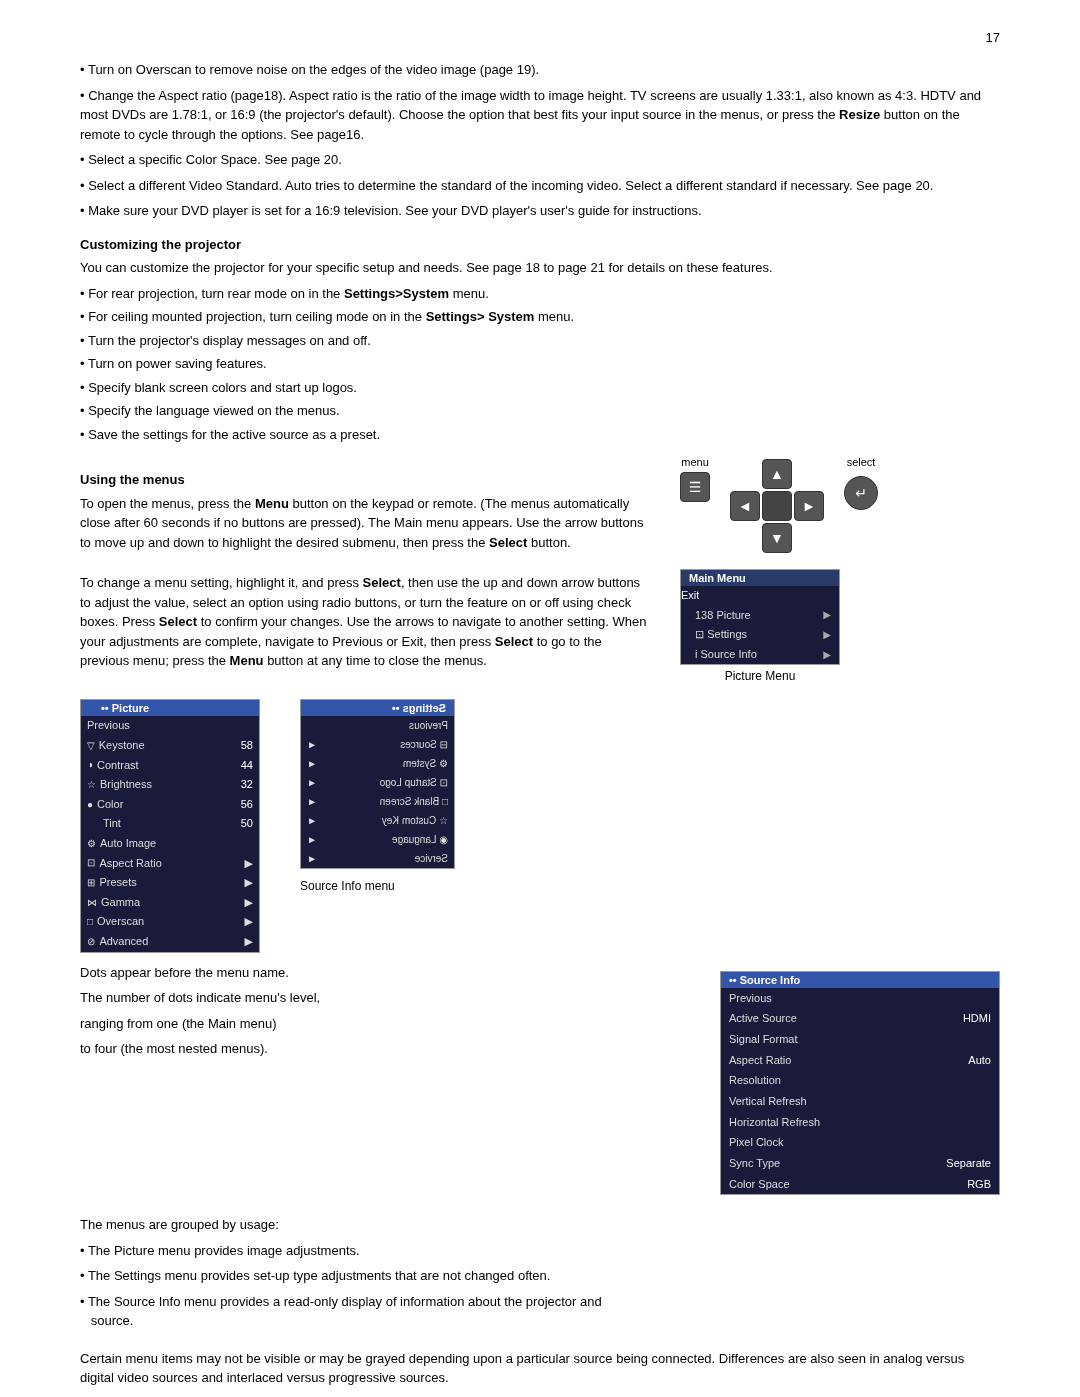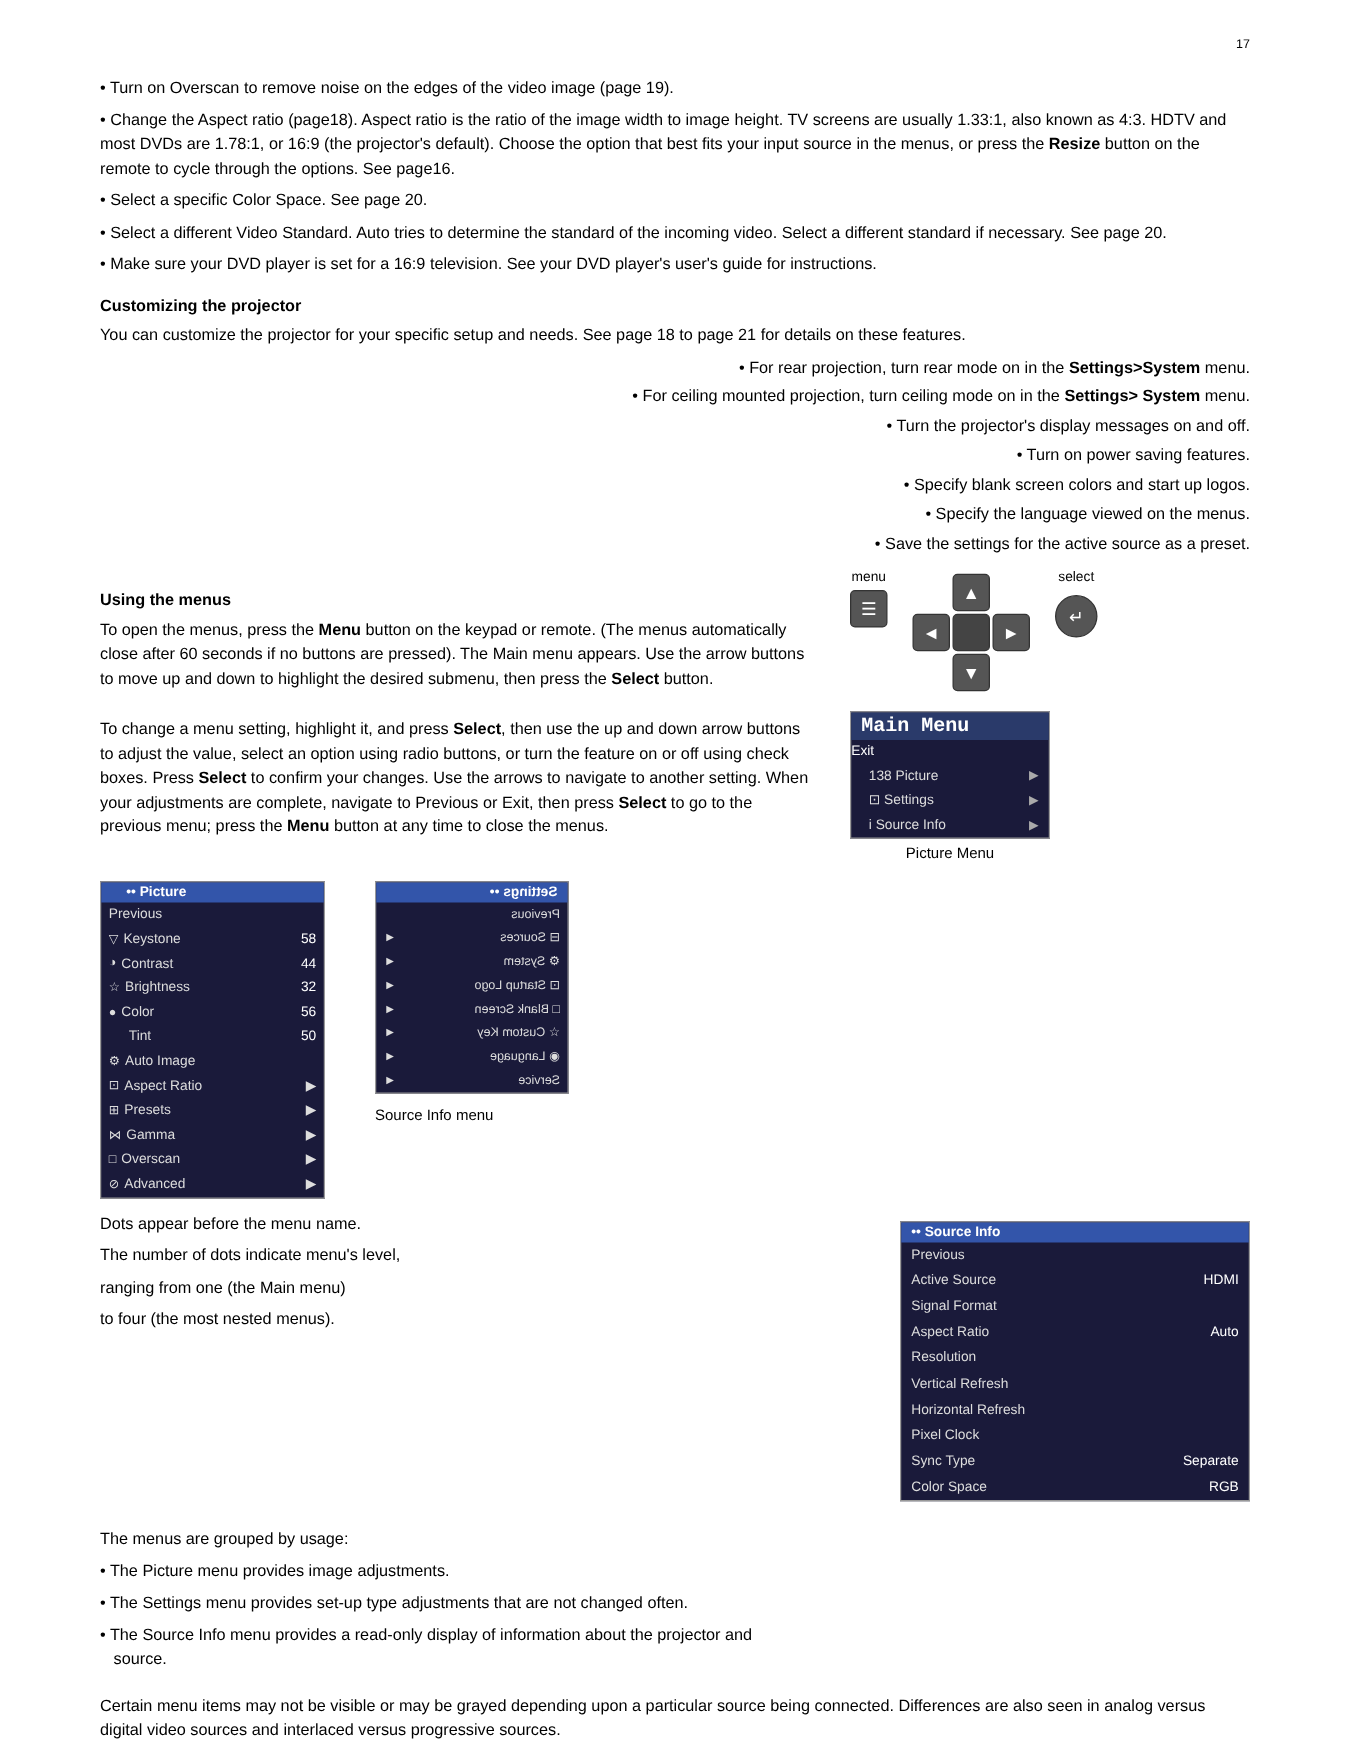--- a/index.html
+++ b/index.html
@@ -13,27 +13,27 @@
       position: relative;
     }
     .page-container {
       padding: 60px 80px 60px 80px;
       position: relative;
     }
     .page-number {
       position: absolute;
       top: 30px;
       right: 80px;
-      font-size: 10px;
+      font-size: 13px;
       text-align: center;
     }
     p { margin-bottom: 6px; line-height: 1.5; }
     .bold { font-weight: bold; }
     .section-heading { font-weight: bold; margin-bottom: 4px; margin-top: 14px; }
-    .bullet-item { padding-left: 0; margin-bottom: 4px; line-height: 1.5; text-align: right; }
+    .bullet-item { padding-left: 0; margin-bottom: 4px; line-height: 1.5; }
     .two-col {
       display: flex;
       gap: 30px;
       margin-top: 10px;
     }
     .left-col { flex: 1; }
     .right-col { flex: 0 0 320px; display: flex; flex-direction: column; align-items: flex-start; gap: 10px; }
 
     
     .menu-image-container { display: flex; flex-direction: column; align-items: center; margin-bottom: 8px; }
@@ -41,23 +41,22 @@
       border: 1px solid #999;
       background: #1a1a3a;
       color: #fff;
       font-size: 11px;
       min-width: 160px;
     }
     .menu-box .menu-title-bar {
       background: #2a3a6a;
       color: #fff;
       padding: 2px 8px;
-      font-size: 16px;
+      font-size: 11px;
       font-weight: bold;
-      font-family: Liberation Mono, monospace;
     }
     .menu-box .menu-item {
       padding: 1px 8px 1px 14px;
       display: flex;
       justify-content: space-between;
       align-items: center;
       color: #ddd;
       font-size: 11px;
       line-height: 1.6;
     }

